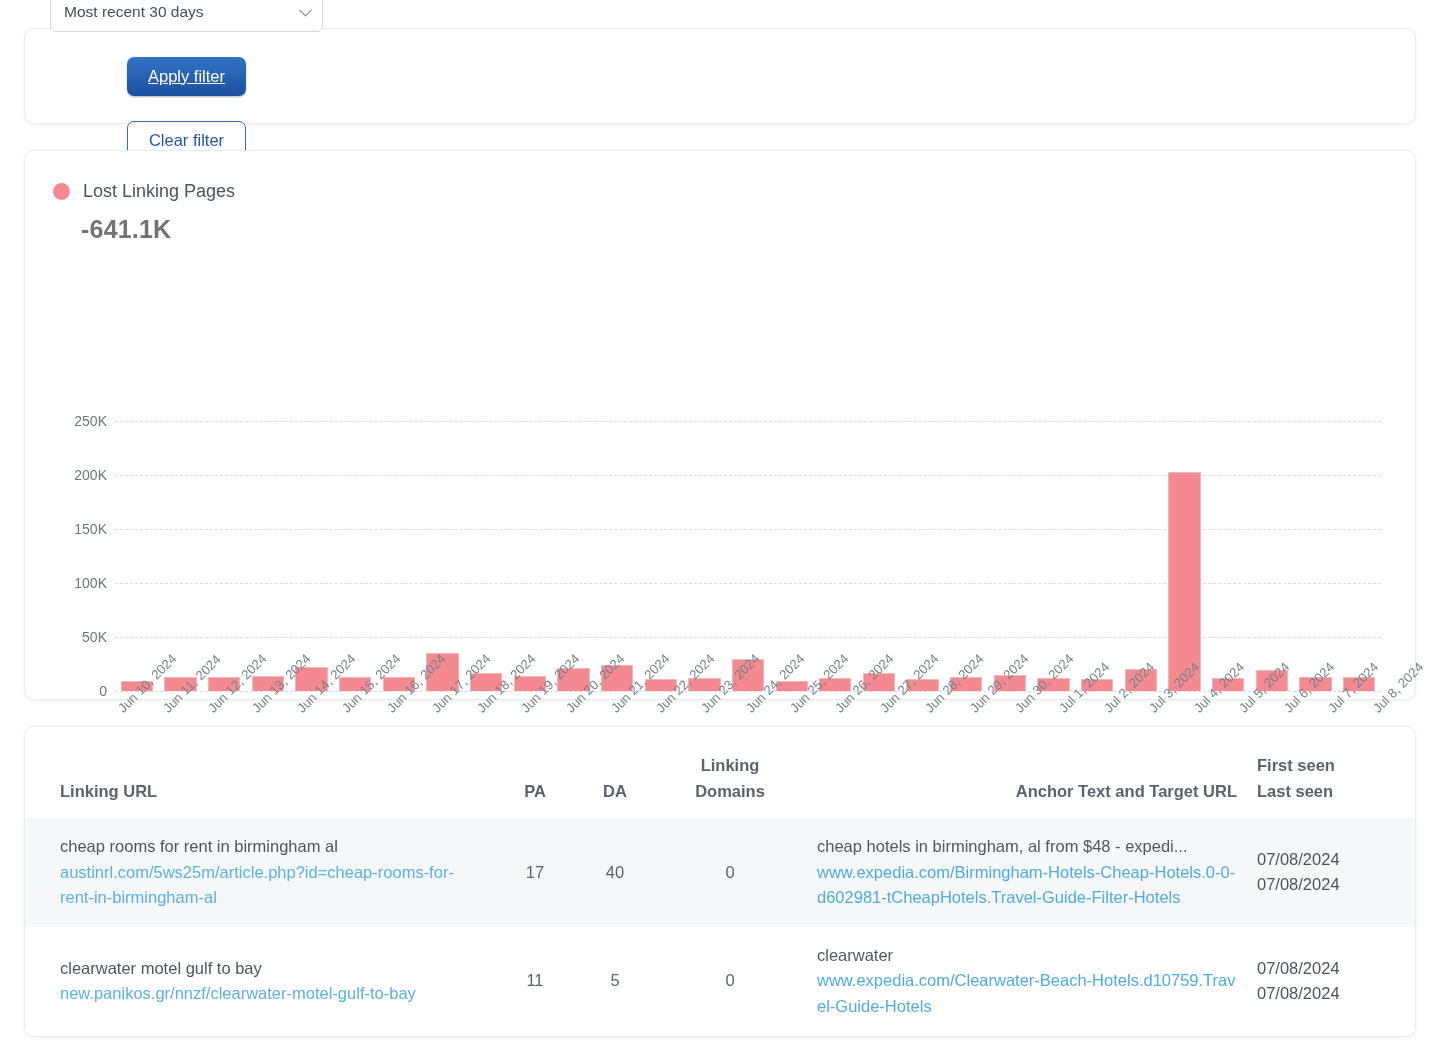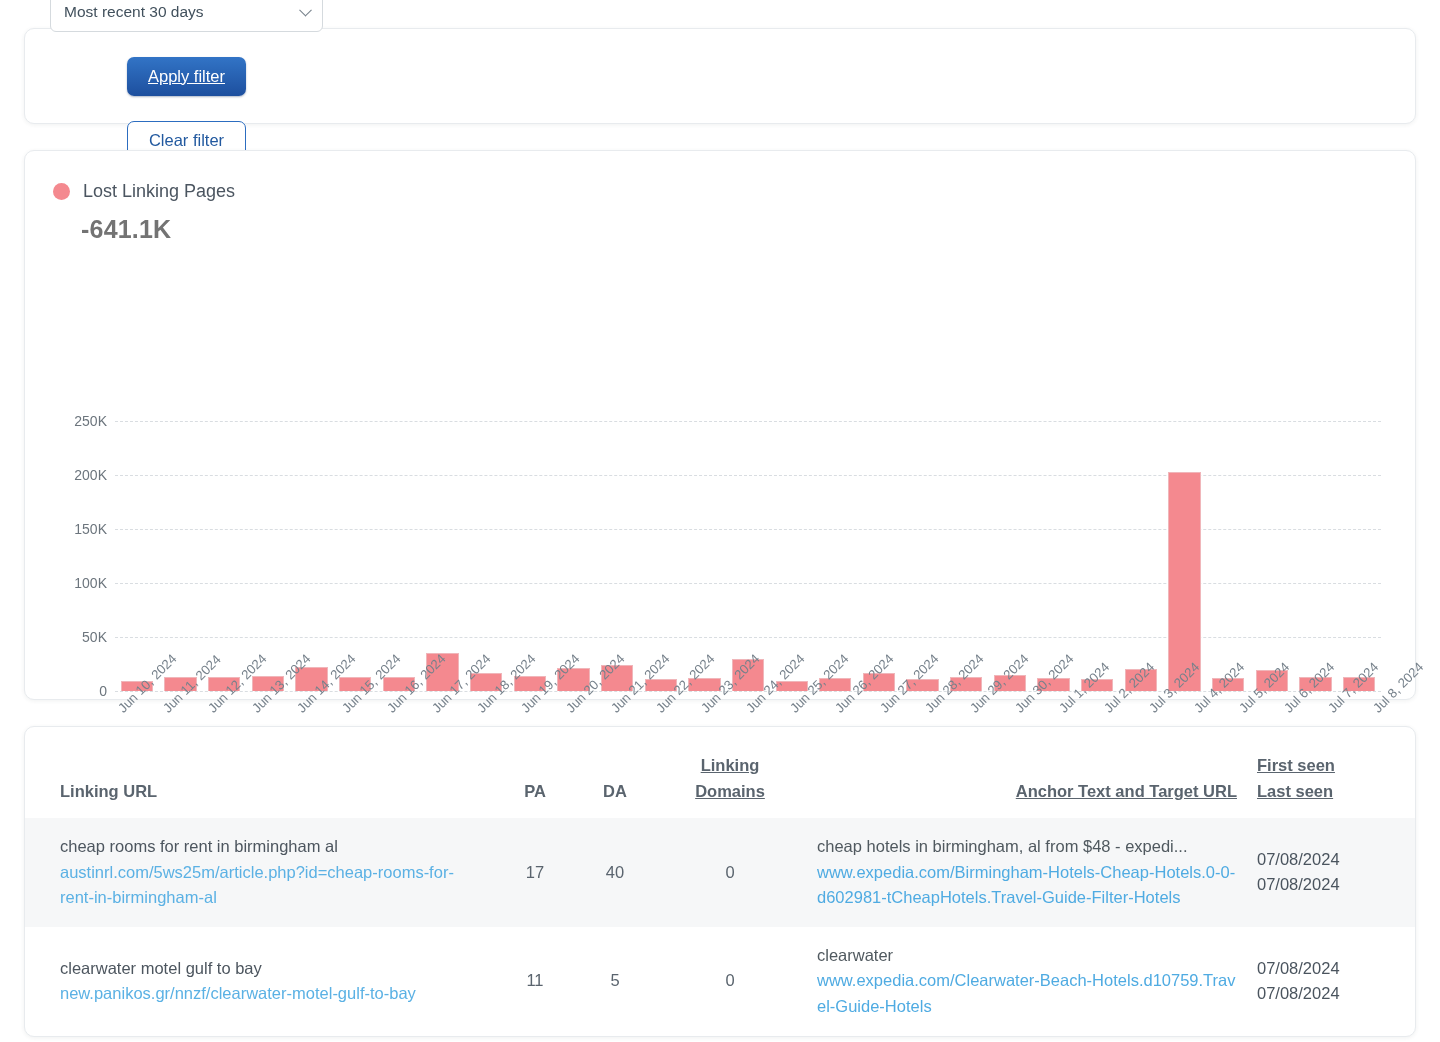--- a/index.html
+++ b/index.html
@@ -133,21 +133,21 @@
     vertical-align: bottom;
     padding: 26px 8px 14px 8px;
     line-height: 1.55;
   }
   th.c-url { width: 470px; padding-left: 35px; }
   th.c-pa { width: 80px; text-align: center; }
   th.c-da { width: 80px; text-align: center; }
   th.c-ld { width: 150px; text-align: center; }
   th.c-anchor { width: 440px; padding-left: 12px; text-align: right; }
   th.c-seen { width: 170px; padding-left: 12px; }
-  .hdr2 { display: block; text-decoration: underline; }
+  .hdr2 { display: block; }
 
   tbody tr { vertical-align: middle; }
   tbody tr.alt { background: #f6f7f8; }
   tbody td { padding: 16px 8px; font-size: 16.5px; color: #4a545e; line-height: 1.55; }
   td.c-url { padding-left: 35px; word-break: break-word; }
   td.c-pa, td.c-da, td.c-ld { text-align: center; color: #5a646e; }
   td.c-anchor { padding-left: 12px; word-break: break-all; }
   td.c-seen { padding-left: 12px; white-space: nowrap; color: #4a545e; }
   .anchor-txt { color: #50595f; }
   .lnk { color: #5bb1e4; cursor: pointer; }

